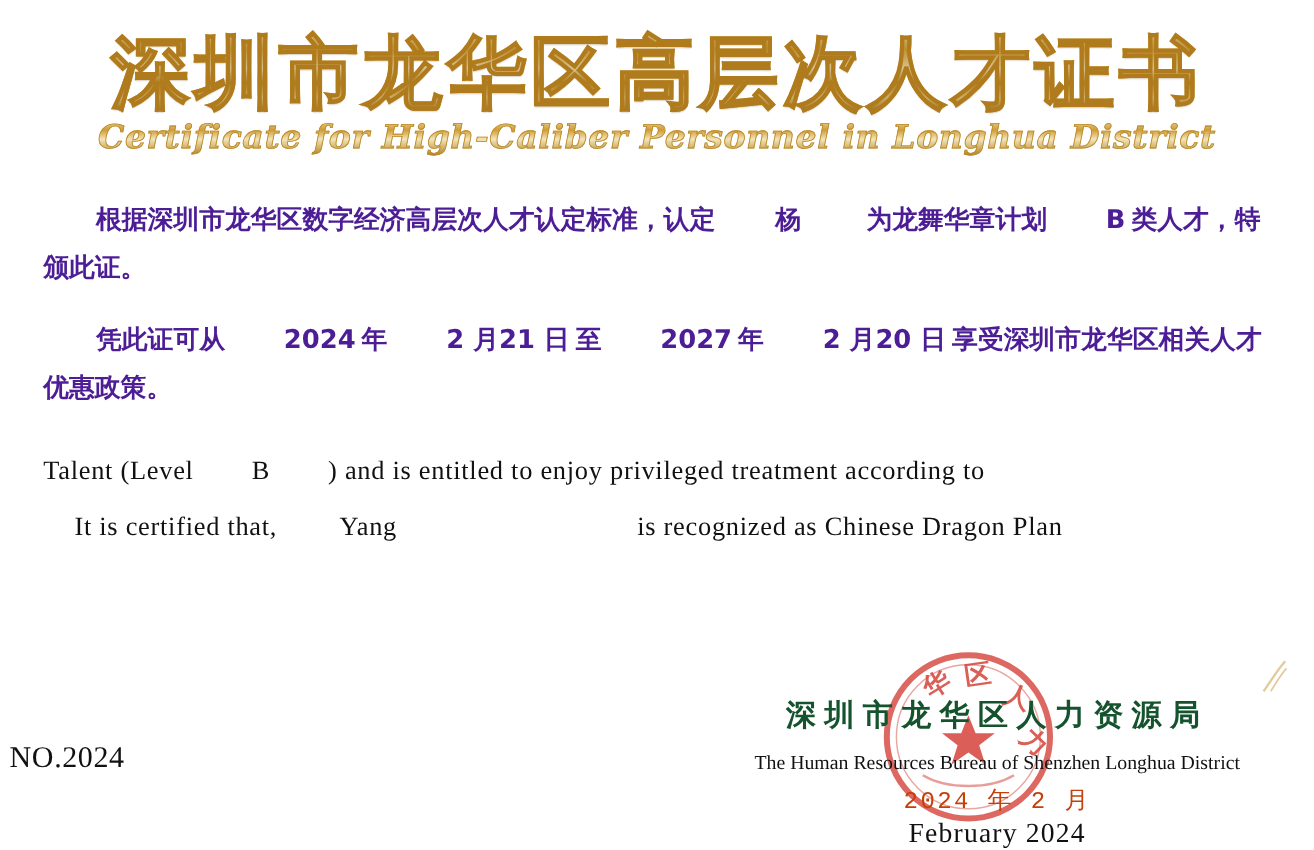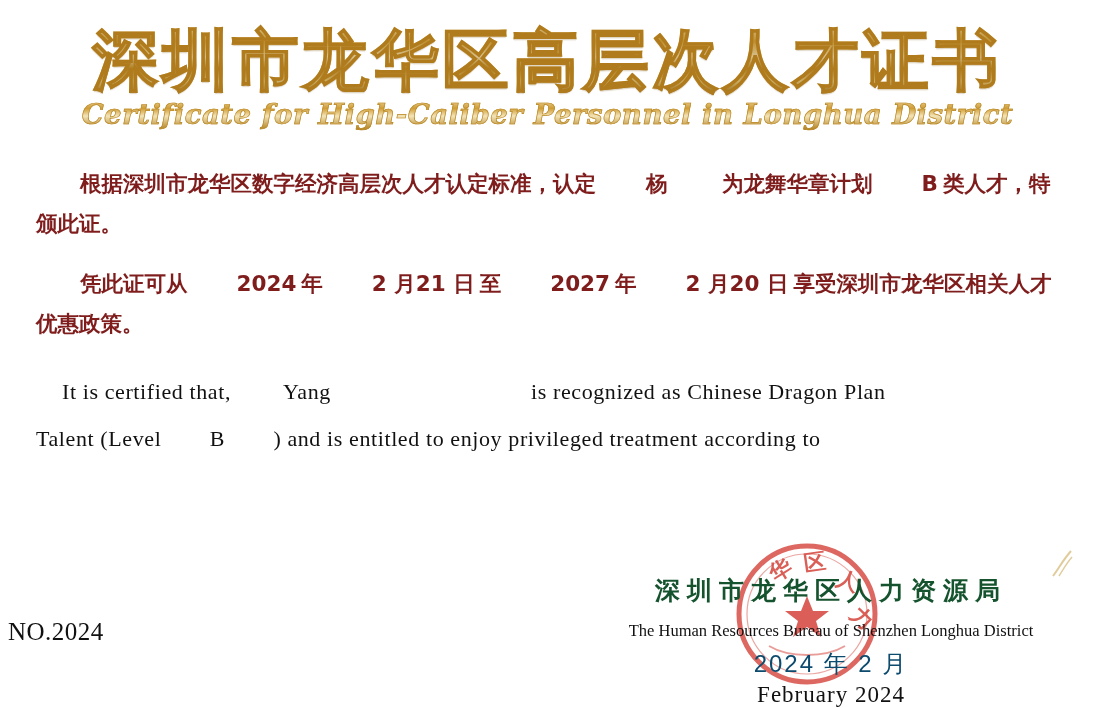--- a/index.html
+++ b/index.html
@@ -63,21 +63,21 @@
   }
 
   
   .body-cn {
     font-family: "DejaVu Sans", sans-serif;
     font-size: 21.5px;
     font-weight: bold;
     line-height: 1.85;
     margin-top: 34px;
     padding: 0 8px;
-    color: #7f1d1d;
+    color: #4c1d95;
   }
 
   .para-cn-1 {
     text-indent: 44px;
   }
 
   .para-cn-2 {
     text-indent: 44px;
     margin-top: 20px;
   }
@@ -168,25 +168,25 @@
 
   .issuer-en {
     font-family: "Liberation Serif", serif;
     font-size: 16.5px;
     margin-top: 14px;
     color: #111;
     white-space: nowrap;
   }
 
   .issuer-date-cn {
-    font-family: Liberation Sans, sans-serif;
-    font-size: 24px;
+    font-family: Liberation Mono, monospace;
+    font-size: 20px;
     margin-top: 7px;
     letter-spacing: 2px;
-    color: #0c4a6e;
+    color: #c2410c;
   }
 
   .issuer-date-en {
     font-family: "Liberation Serif", serif;
     font-size: 23px;
     margin-top: 2px;
     letter-spacing: 1px;
     color: #111;
   }
 
@@ -225,23 +225,23 @@
     <div class="title-en">Certificate for High-Caliber Personnel in Longhua District</div>
   </div>
 
   <div class="body-cn">
     <div class="para-cn-1"><span>根据深圳市龙华区数字经济高层次人才认定标准，认定</span><span class="fill-name-cn">杨</span><span>为龙舞华章计划</span><span class="fill-inline">B</span><span>类人才，特颁此证。</span></div>
 
     <div class="para-cn-2"><span>凭此证可从</span><span class="fill-inline">2024</span><span>年</span><span class="fill-inline">2 月21 日</span><span>至</span><span class="fill-inline">2027</span><span>年</span><span class="fill-inline">2 月20 日</span><span>享受深圳市龙华区相关人才优惠政策。</span></div>
   </div>
 
   <div class="body-en">
+    <div><span>Talent (Level</span><span class="slot-level-en">B</span><span>) and is entitled to enjoy privileged treatment according to</span></div>
+
     <div><span class="indent"></span><span>It is certified that,</span><span class="slot-name-en">Yang</span><span>is recognized as Chinese Dragon Plan</span></div>
-
-    <div><span>Talent (Level</span><span class="slot-level-en">B</span><span>) and is entitled to enjoy privileged treatment according to</span></div>
 
   </div>
 
   <div class="footer">
     <div class="serial">NO.2024</div>
 
     <div class="seal">
       <svg viewBox="0 0 152 152" xmlns="http://www.w3.org/2000/svg">
         <circle cx="76" cy="76" r="68" fill="none" stroke="#d0352b" stroke-width="5" opacity="0.85"></circle>
         <circle cx="76" cy="76" r="60" fill="none" stroke="#d0352b" stroke-width="1.2" opacity="0.5"></circle>

